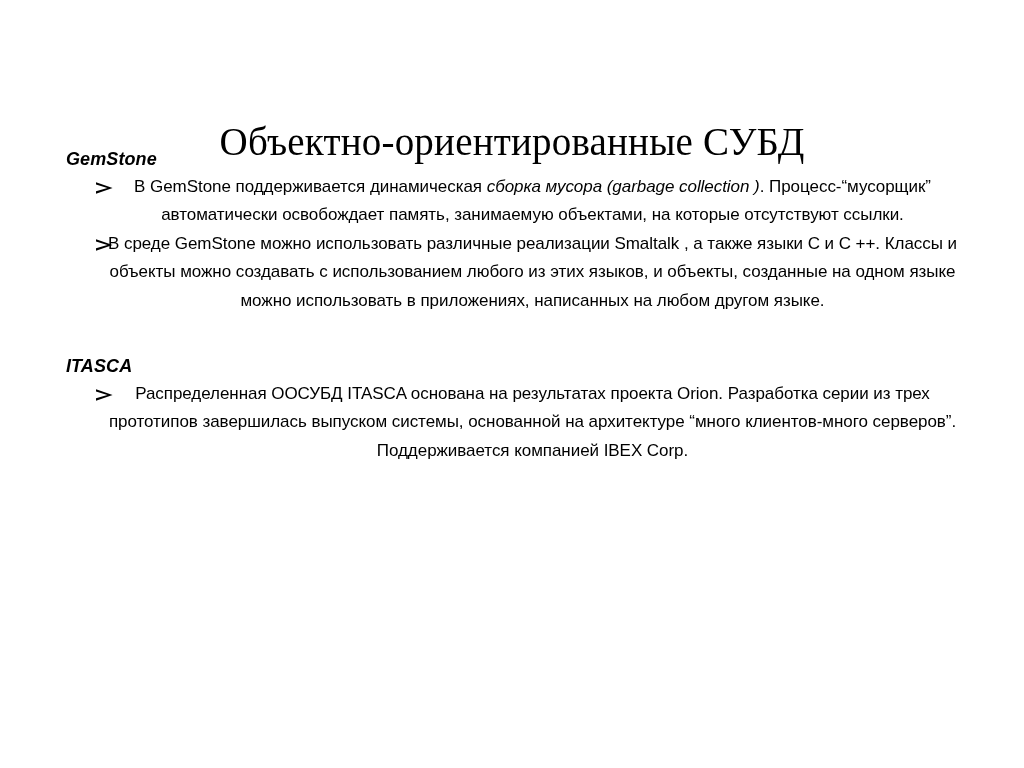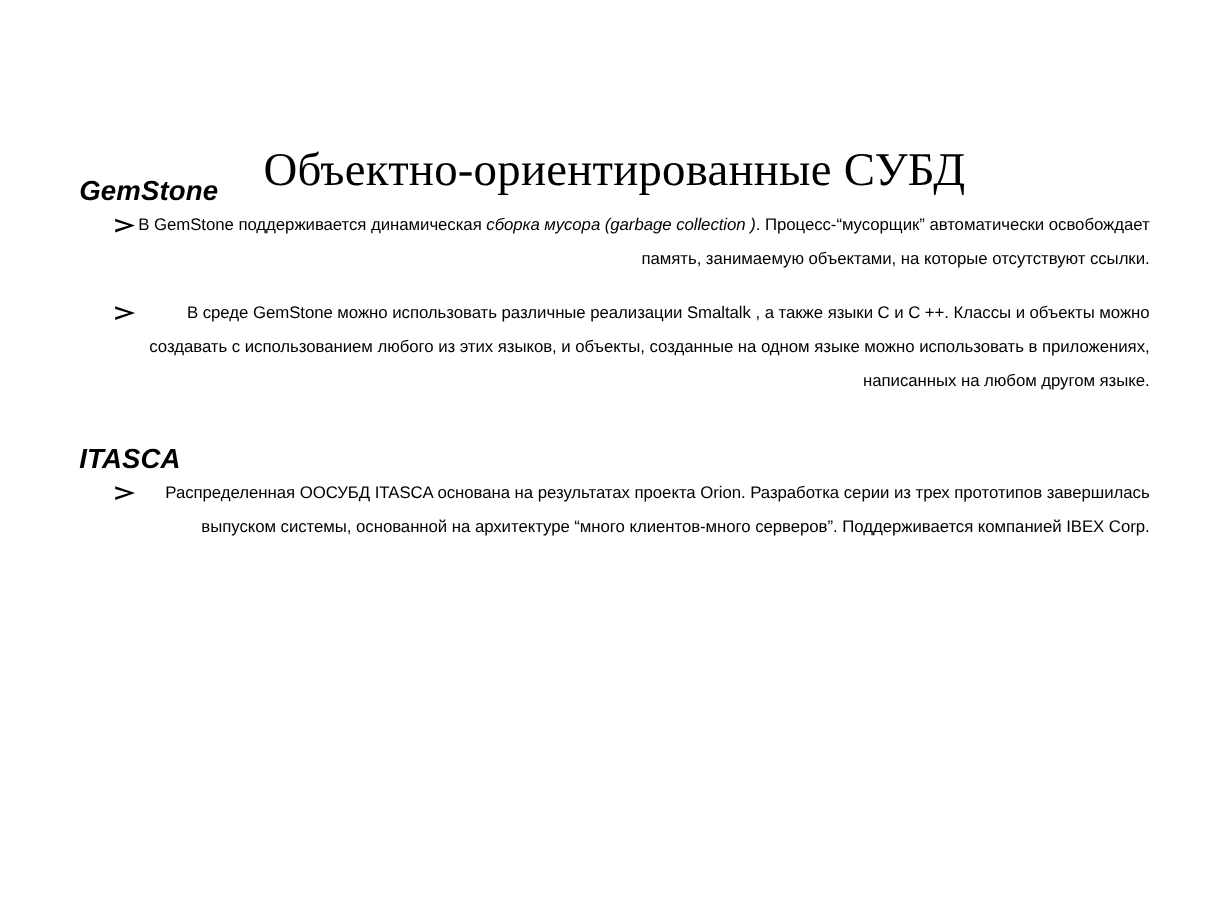--- a/index.html
+++ b/index.html
@@ -51,44 +51,44 @@
   }
 
   .section + .section {
     margin-top: 38px;
   }
 
   .section-heading {
     font-family: "Liberation Sans", sans-serif;
     font-weight: bold;
     font-style: italic;
-    font-size: 23px;
+    font-size: 18px;
     line-height: 26px;
     margin: 0 0 1px 0;
     letter-spacing: 0.1px;
   }
 
   ul.bullets {
     list-style: none;
     margin: 0;
     padding: 0;
   }
 
   li.bullet {
     position: relative;
     padding-left: 41px;
-    font-size: 14px;
+    font-size: 17px;
     line-height: 28.4px;
     margin: 0;
-    text-align: right;
+    text-align: center;
     letter-spacing: -0.05px;
   }
 
   li.bullet + li.bullet {
-    margin-top: 16px;
+    margin-top: 0px;
   }
 
   .bullet-marker {
     position: absolute;
     left: 14px;
     top: 0;
     width: 22px;
     font-family: "DejaVu Sans", sans-serif;
     font-size: 18px;
     line-height: 28.4px;

